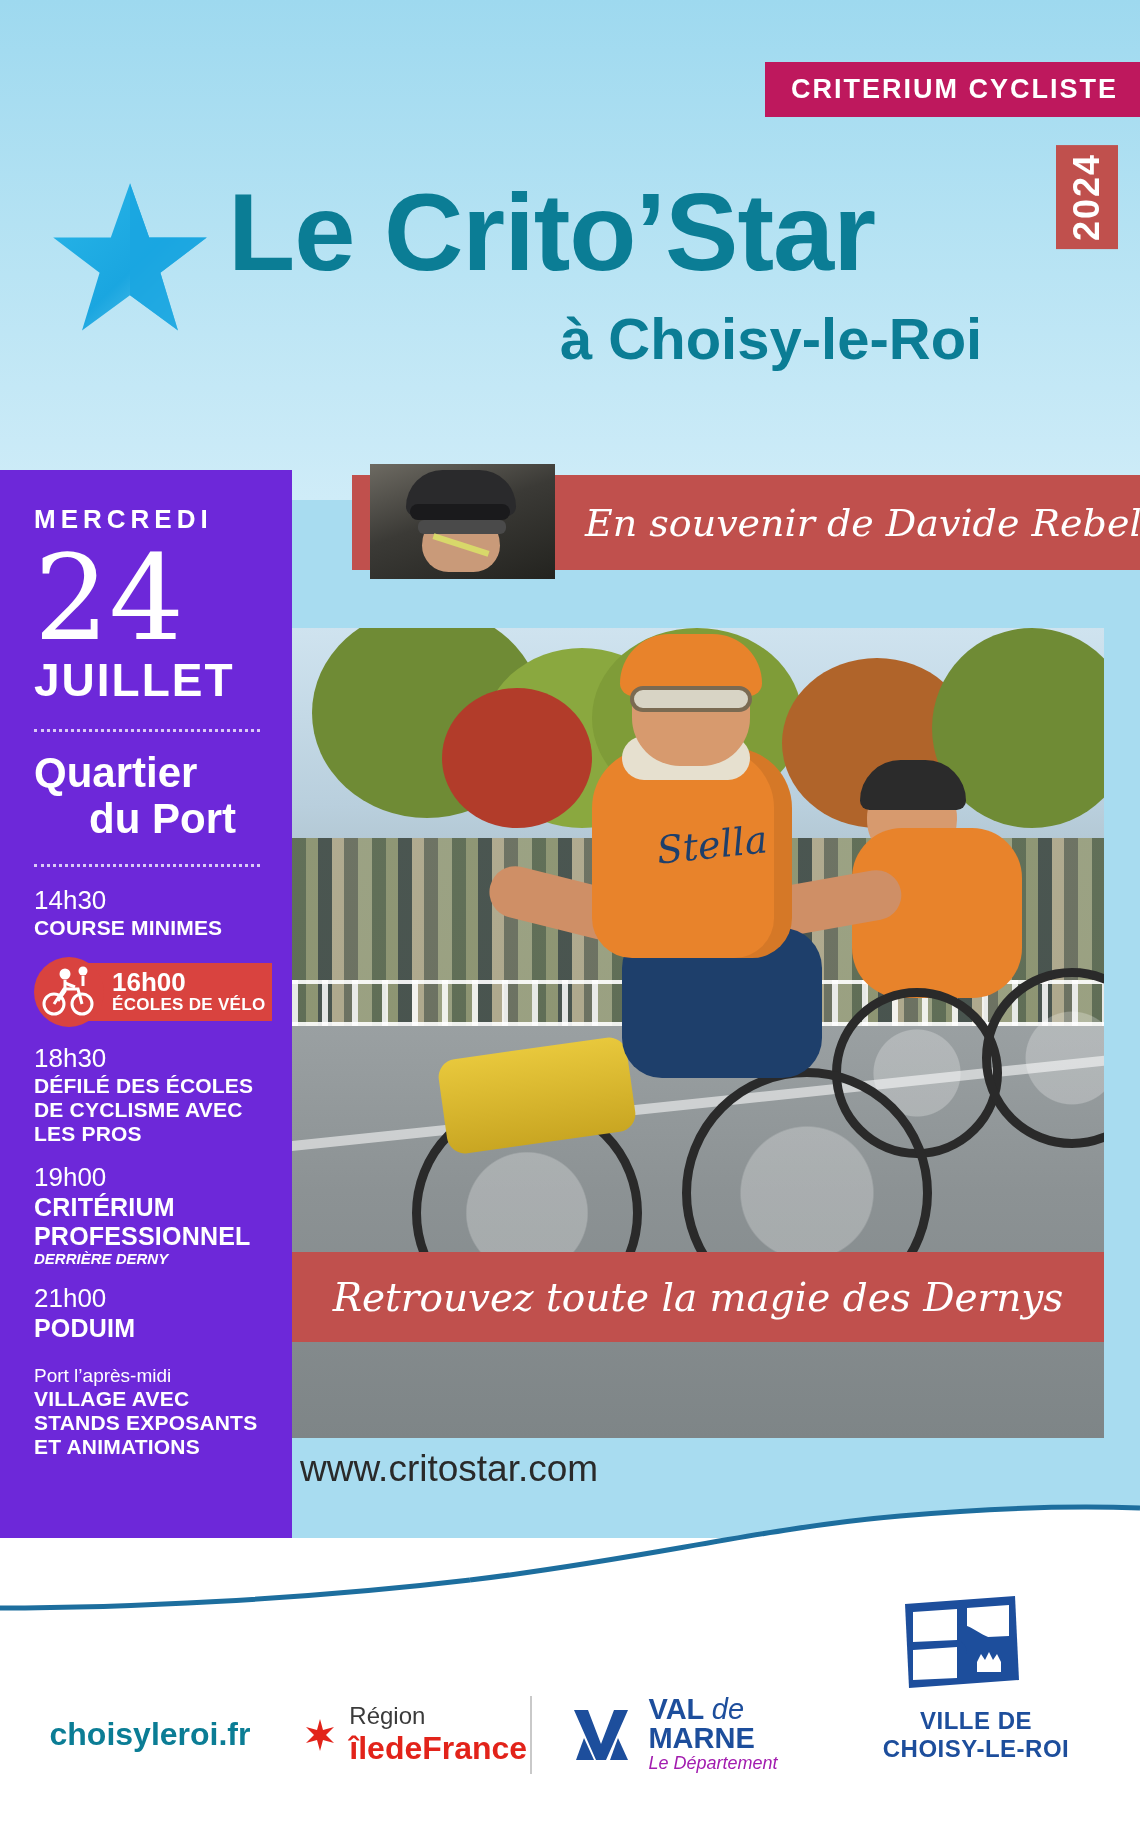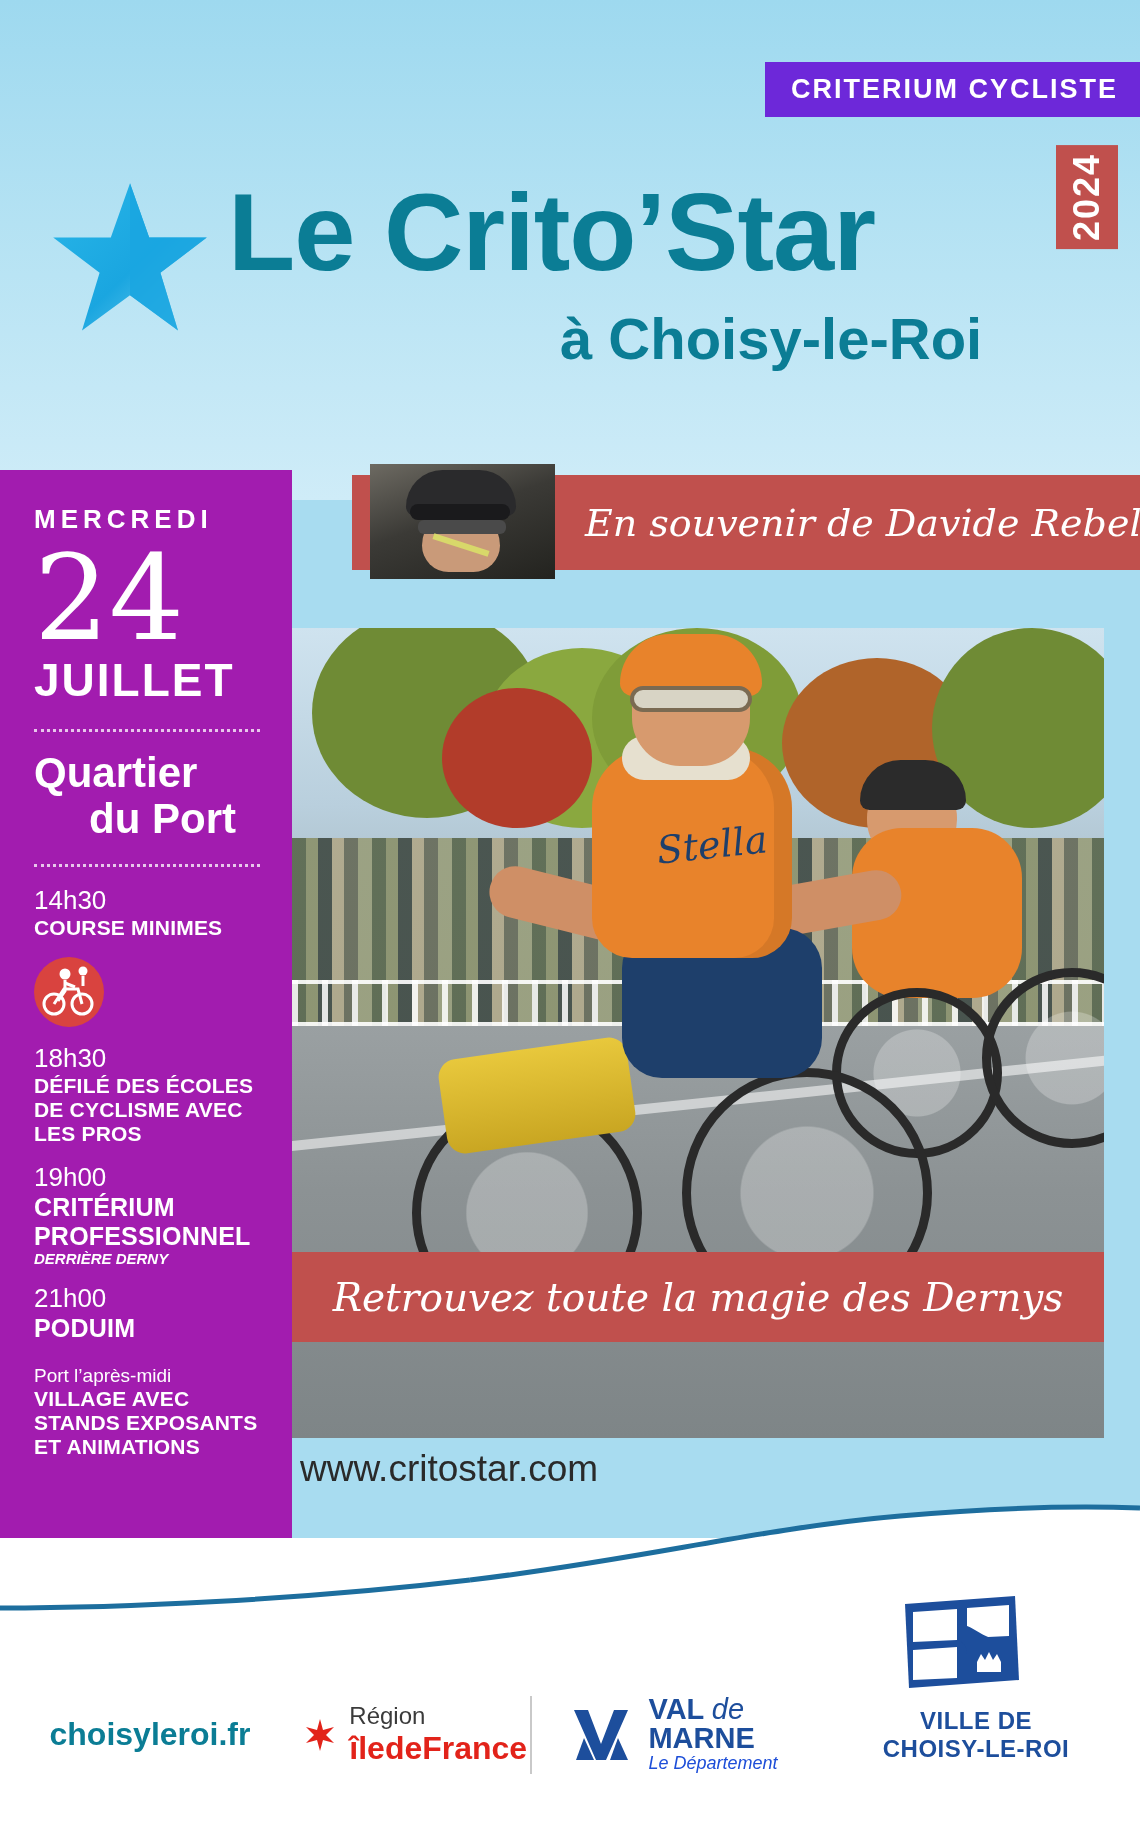--- a/index.html
+++ b/index.html
@@ -17,21 +17,21 @@
   }
   
   .sky {
     position: absolute; left: 0; top: 0; width: 1140px; height: 500px;
     background: linear-gradient(180deg, #9ed9ef 0%, #b9e4f4 55%, #cfecf8 100%);
   }
   
   .top-ribbon {
     position: absolute;
     right: 0; top: 62px;
-    background: #6d28d9;
+    background: #be185d;
     color: #ffffff;
     font-size: 27px;
     font-weight: bold;
     letter-spacing: 2.0px;
     padding: 12px 22px 12px 26px;
     z-index: 6;
   }
   
   .star-wrap { position: absolute; left: 50px; top: 180px; width: 160px; height: 160px; z-index: 5; }
   
@@ -98,21 +98,21 @@
     font-style: italic;
     font-size: 38px;
     margin-left: 30px;
     white-space: nowrap;
   }
   
   .leftcol {
     position: absolute;
     left: 0; top: 470px;
     width: 292px; height: 1070px;
-    background: #a21caf;
+    background: #6d28d9;
     color: #ffffff;
     padding: 28px 26px 0 34px;
     z-index: 4;
   }
   .day-label {
     font-size: 26px; font-weight: bold; letter-spacing: 5px; margin-top: 6px;
   }
   .day-number {
     font-family: "DejaVu Serif", serif;
     font-size: 118px;
@@ -269,21 +269,21 @@
   }
   .logo-region { width: 230px; text-align: center; white-space: nowrap;}
   .lr-text { display:inline-block; vertical-align: middle; text-align: left; }
   .lr-1 { font-size: 24px; color: #3b3b3b; }
   .lr-2 { font-size: 32px; font-weight: bold; color: #e2231a; }
   .star-red { display:inline-block; width: 34px; height: 34px; margin-right: 8px; vertical-align: middle;}
   .sep { width: 2px; height: 78px; background: #c9c9c9; }
   .logo-val { width: 280px; display:flex; align-items:center; justify-content:center; gap:12px;}
   .val-text-1 { font-size: 29px; font-weight: bold; color:#1d4e9c; line-height:1.0;}
   .val-text-1 i { font-style: italic; font-weight: normal;}
-  .val-text-2 { font-size: 18px; color:#1d4ed8; font-style: italic; }
+  .val-text-2 { font-size: 18px; color:#a21caf; font-style: italic; }
   .logo-city { flex: 1; text-align: center; }
   .city-name {
     font-size: 24px; font-weight: bold; color: #1d4e9c; line-height: 1.15; letter-spacing: .5px;
   }
 </style>
 </head>
 <body>
 
 <div class="poster">
 
@@ -369,20 +369,24 @@
     </div>
     <div class="dots"></div>
 
     <div class="sched">
       <div>
         <div class="s-time" style="margin-top:0">14h30</div>
         <div class="s-desc">COURSE MINIMES</div>
       </div>
 
       <div class="bike-row">
+        <div class="bike-red-bar">
+          <div class="bike-time">16h00</div>
+          <div class="bike-sub">ÉCOLES DE VÉLO</div>
+        </div>
         <div class="bike-badge">
           <svg width="70" height="70" viewBox="0 0 70 70">
             <circle cx="20" cy="47" r="10" fill="none" stroke="#fff" stroke-width="3"></circle>
             <circle cx="48" cy="47" r="10" fill="none" stroke="#fff" stroke-width="3"></circle>
             <path d="M20 47 L30 32 L44 32 L48 47" fill="none" stroke="#fff" stroke-width="3"></path>
             <circle cx="31" cy="17" r="5.5" fill="#fff"></circle>
             <path d="M31 23 L31 34 L24 44" stroke="#fff" stroke-width="3" fill="none"></path>
             <path d="M31 26 L41 30" stroke="#fff" stroke-width="3" fill="none"></path>
             <circle cx="49" cy="14" r="4.5" fill="#fff"></circle>
             <path d="M49 19 L49 29" stroke="#fff" stroke-width="3" fill="none"></path>

